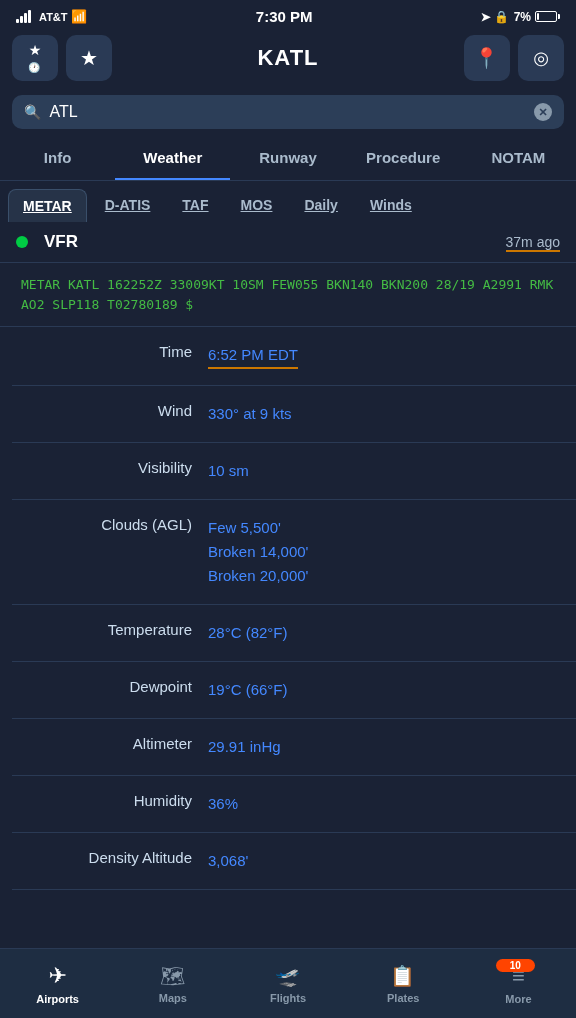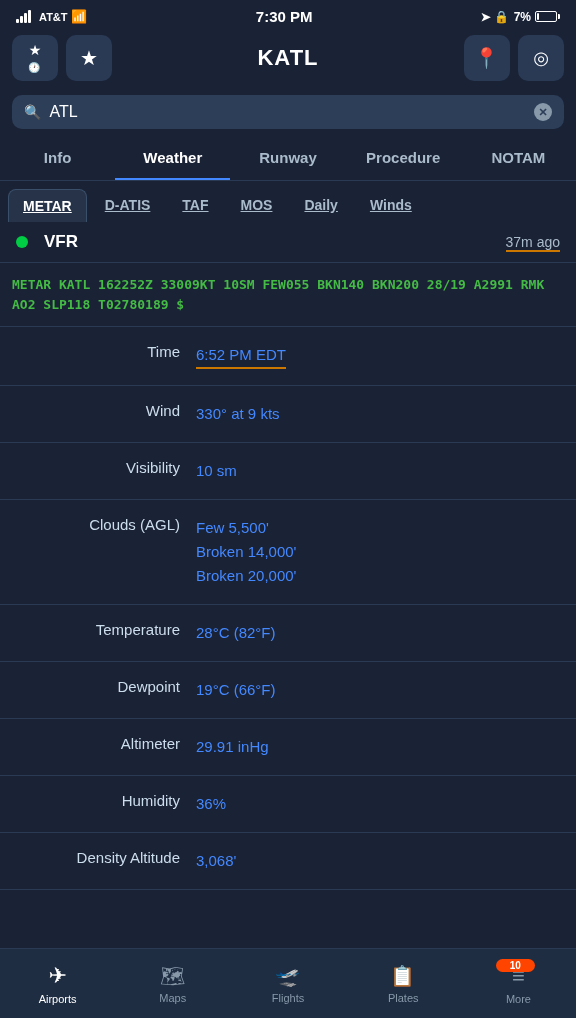--- a/index.html
+++ b/index.html
@@ -144,31 +144,31 @@
       width: 12px; height: 12px;
       background: #00cc44;
       border-radius: 50%;
     }
     .vfr-text { font-size: 17px; font-weight: 700; color: white; }
     .vfr-time { font-size: 14px; color: #aabbcc; }
     .vfr-time span { border-bottom: 2px solid #cc7700; }
 
     
     .metar-raw {
-      padding: 12px 12px;
+      padding: 12px 21px;
       font-size: 13px;
-      font-weight: 700;
+      font-weight: 400;
       color: #44bb44;
       line-height: 1.5;
       font-family: monospace;
       border-bottom: 1px solid #2a3a55;
     }
 
     
-    .data-table { padding: 0; }
+    .data-table { padding: 0; margin-left: 12px; }
     .data-row {
       display: flex;
       align-items: flex-start;
       padding: 16px 16px;
       border-bottom: 1px solid #2a3a55;
     }
     .data-label {
       width: 180px;
       font-size: 15px;
       color: #ccddee;
@@ -204,21 +204,21 @@
       align-items: center;
       justify-content: center;
       gap: 4px;
       cursor: pointer;
       font-size: 11px;
       color: #8899aa;
       padding: 8px 4px;
     }
     .nav-item.active { color: white; }
     .nav-icon { font-size: 22px; }
-    .nav-label { font-size: 11px; font-weight: 400; }
+    .nav-label { font-size: 11px; font-weight: 700; }
     .nav-badge {
       background: #ff4400;
       color: white;
       border-radius: 10px;
       font-size: 10px;
       font-weight: 700;
       padding: 1px 14px;
       margin-left: 2px;
     }
     .more-icon-wrapper {

